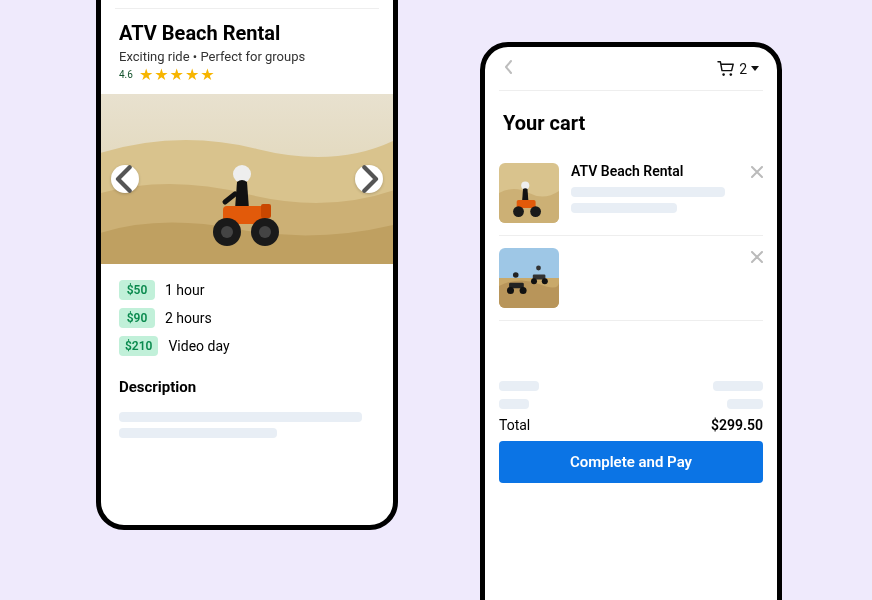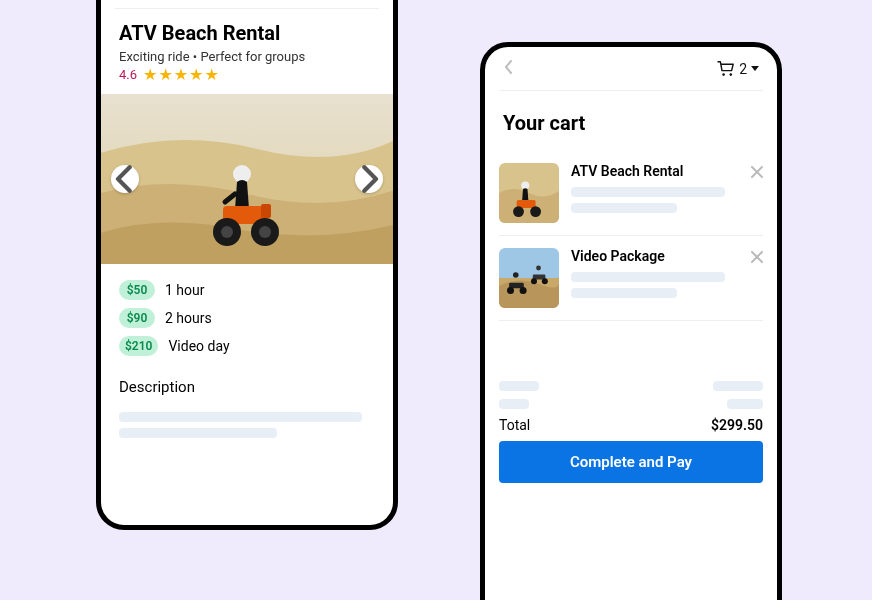--- a/index.html
+++ b/index.html
@@ -51,21 +51,21 @@
   .caret-down {
     width: 0; height: 0;
     border-left: 4px solid transparent;
     border-right: 4px solid transparent;
     border-top: 5px solid #111;
   }
   .title-block { padding: 12px 4px 10px; }
   h1.title { font-size: 20px; font-weight: 700; margin-bottom: 4px; }
   .subtitle { font-size: 13px; color: #333; margin-bottom: 1px; }
   .rating-row { display: flex; align-items: center; gap: 6px; }
-  .rating-num { font-size: 13px; color: #be185d; }
+  .rating-num { font-size: 10px; color: #14532d; }
   .stars { color: #f7b500; font-size: 16px; letter-spacing: 1px; }
   .hero {
     position: relative;
     margin: 0 -14px;
     height: 170px;
     overflow: hidden;
   }
   .hero svg { width: 100%; height: 100%; display: block; }
   .hero-arrow {
     position: absolute;
@@ -84,25 +84,25 @@
   .hero-arrow.left { left: 10px; }
   .hero-arrow.right { right: 10px; }
   .pricing { padding: 16px 4px 10px; }
   .price-row { display: flex; align-items: center; gap: 10px; margin-bottom: 8px; font-size: 14px; }
   .price-chip {
     background: #c1f0d9;
     color: #0a8a4e;
     font-weight: 600;
     font-size: 12px;
     padding: 3px 6px;
-    border-radius: 10px;
+    border-radius: 4px;
     min-width: 36px;
     text-align: center;
   }
-  .desc-heading { font-weight: 400; font-size: 15px; padding: 4px 4px 10px; }
+  .desc-heading { font-weight: 700; font-size: 15px; padding: 4px 4px 10px; }
   .skel-line {
     background: #e8eef5;
     border-radius: 4px;
     height: 10px;
     margin: 6px 4px;
   }
   .skel-line.w90 { width: 92%; }
   .skel-line.w60 { width: 60%; }
 
   
@@ -293,25 +293,20 @@
             <circle cx="25" cy="20" r="8" fill="#222"></circle>
           </g>
           <g transform="translate(32,14) scale(0.3)">
             <rect x="6" y="42" width="42" height="16" rx="4" fill="#333"></rect>
             <circle cx="10" cy="64" r="10" fill="#111"></circle>
             <circle cx="46" cy="64" r="10" fill="#111"></circle>
             <circle cx="25" cy="20" r="8" fill="#333"></circle>
           </g>
         </svg>
       </div>
-      <div class="cart-item-body">
-        <div class="cart-item-title">Video Package</div>
-        <div class="skel-line" style="width:80%"></div>
-        <div class="skel-line" style="width:55%"></div>
-      </div>
       <span class="close-x">
         <svg width="12" height="12" viewBox="0 0 12 12">
             <path d="M1 1 L11 11 M11 1 L1 11" stroke="#bbb" stroke-width="2" stroke-linecap="round"></path>
           </svg>
       </span>
     </div>
 
     <div class="summary">
       <div class="sum-row">
         <span class="sum-skel l1"></span>

